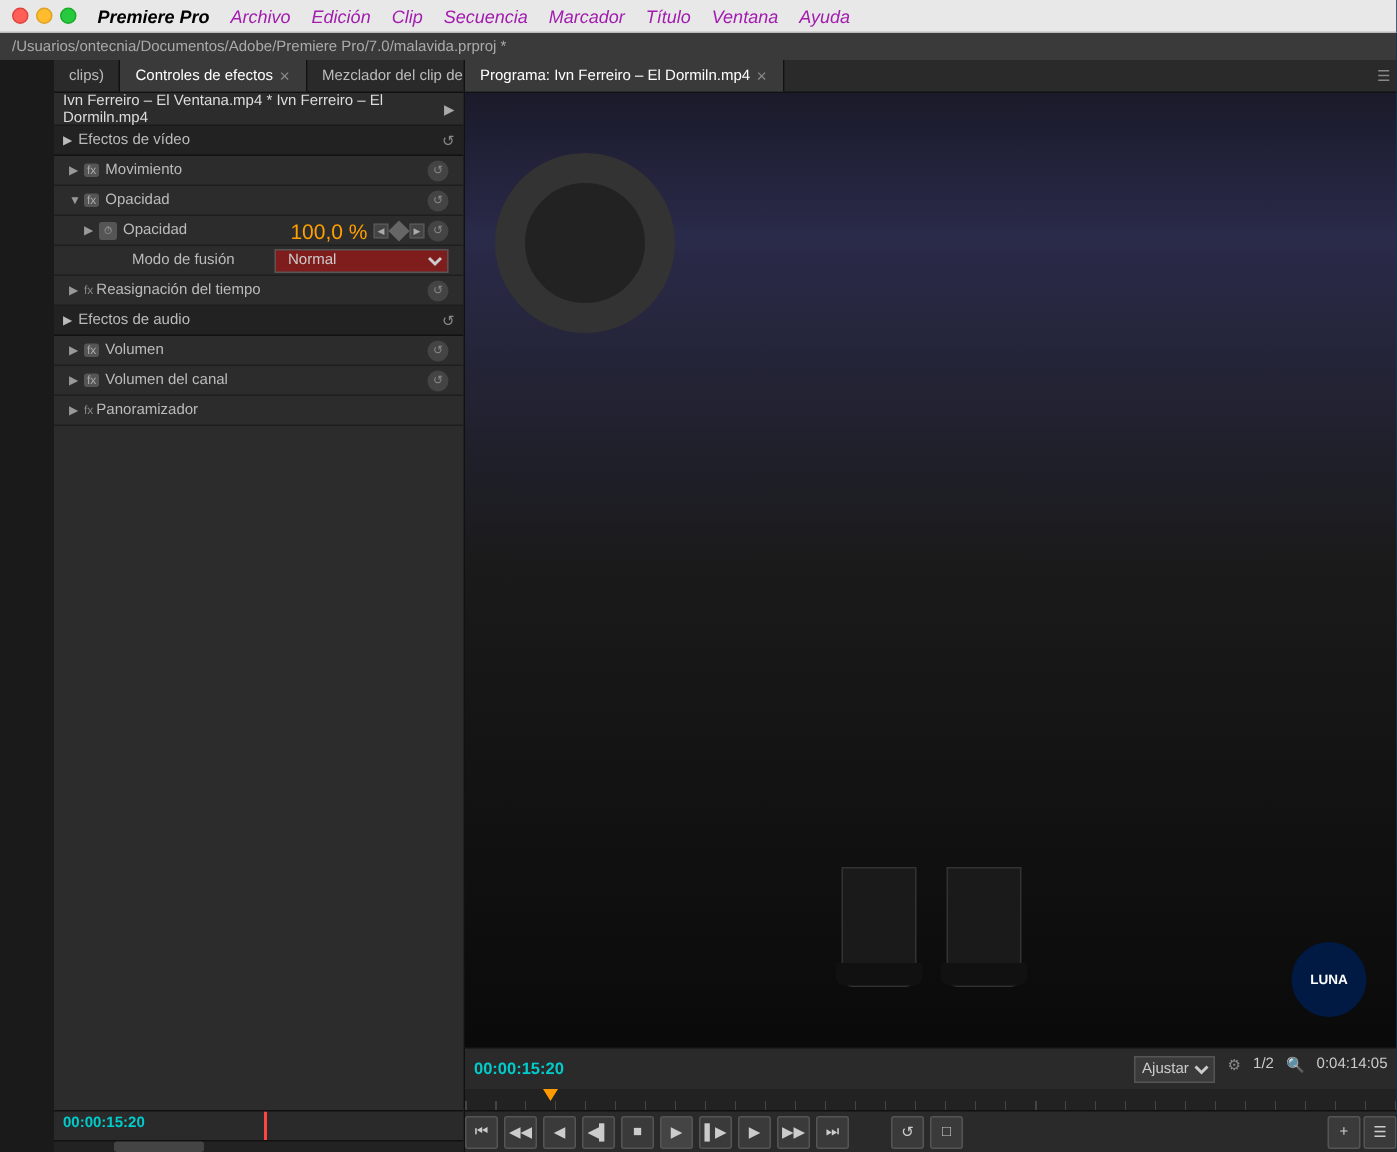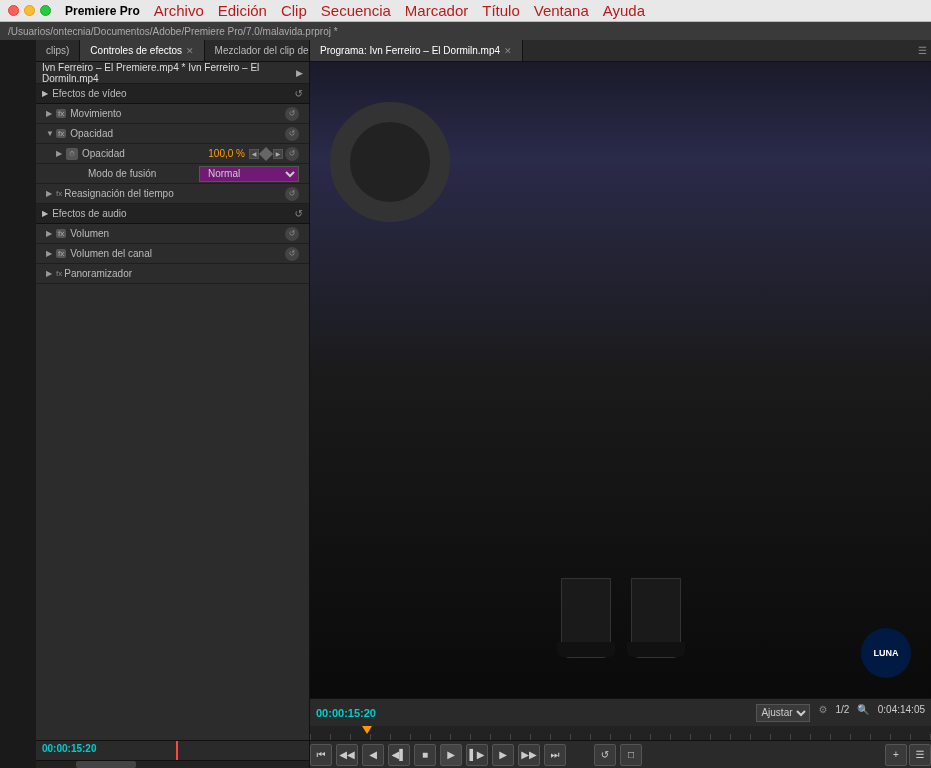--- a/index.html
+++ b/index.html
@@ -15,40 +15,41 @@
 
     
     .menu-bar {
       height: 22px;
       background: #e8e8e8;
       display: flex;
       align-items: center;
       padding: 0 8px;
       gap: 14px;
       border-bottom: 1px solid #bbb;
+      font-style: italic;
     }
     .menu-bar .app-icons {
       display: flex;
       gap: 5px;
       align-items: center;
     }
     .traffic-light {
       width: 11px; height: 11px; border-radius: 50%;
     }
     .tl-red { background: #ff5f56; border: 1px solid #e0443e; }
     .tl-yellow { background: #ffbd2e; border: 1px solid #dea123; }
     .tl-green { background: #27c93f; border: 1px solid #1aab29; }
     .menu-bar .app-name {
       font-size: 12px;
       font-weight: bold;
       color: #000;
     }
     .menu-item {
-      font-size: 15px;
-      color: #b91c1c;
+      font-size: 12px;
+      color: #a21caf;
       cursor: pointer;
     }
 
     
     .filepath-bar {
       height: 18px;
       background: #3a3a3a;
       display: flex;
       align-items: center;
       padding: 0 8px;
@@ -156,21 +157,21 @@
       font-size: 8px;
       padding: 0 2px;
       border-radius: 2px;
       margin-right: 4px;
     }
     .effect-row .effect-name {
       flex: 1;
     }
     .effect-row .effect-value {
       color: #ff9f00;
-      font-size: 10px;
+      font-size: 14px;
       margin-right: 4px;
     }
     .effect-row .reset-btn {
       width: 14px; height: 14px;
       background: #444;
       border-radius: 50%;
       display: flex;
       align-items: center;
       justify-content: center;
       font-size: 8px;
@@ -205,26 +206,26 @@
       height: 20px;
       display: flex;
       align-items: center;
       padding: 0 10px 0 20px;
       font-size: 10px;
       color: #bbb;
       border-bottom: 1px solid #1e1e1e;
     }
     .blend-label { flex: 1; margin-left: 32px; }
     .blend-select {
-      background: #701a75;
+      background: #7f1d1d;
       border: 1px solid #555;
       color: #ccc;
       font-size: 10px;
       height: 16px;
-      width: 100px;
+      width: 116px;
       padding: 0 4px;
     }
 
     
     .timeline-bar {
       height: 20px;
       background: #2a2a2a;
       border-top: 1px solid #111;
       position: relative;
       overflow: hidden;
@@ -449,21 +450,21 @@
         <span class="close-x">✕</span>
       </div>
       <div class="tab">
         <span>Mezclador del clip de audio: Ivn Ferreiro – El Dormiln.mp4</span>
       </div>
     </div>
 
     <div class="effects-panel">
 
       <div class="clip-name-row">
-        <span>Ivn Ferreiro – El Premiere.mp4 * Ivn Ferreiro – El Dormiln.mp4</span>
+        <span>Ivn Ferreiro – El Ventana.mp4 * Ivn Ferreiro – El Dormiln.mp4</span>
         <span class="arrow-right">▶</span>
       </div>
 
       <div class="section-header">
         <span class="triangle">▶</span>
         <span>Efectos de vídeo</span>
         <span style="margin-left:auto; color:#888; font-size:10px;">↺</span>
       </div>
 
       <div class="effect-row">

